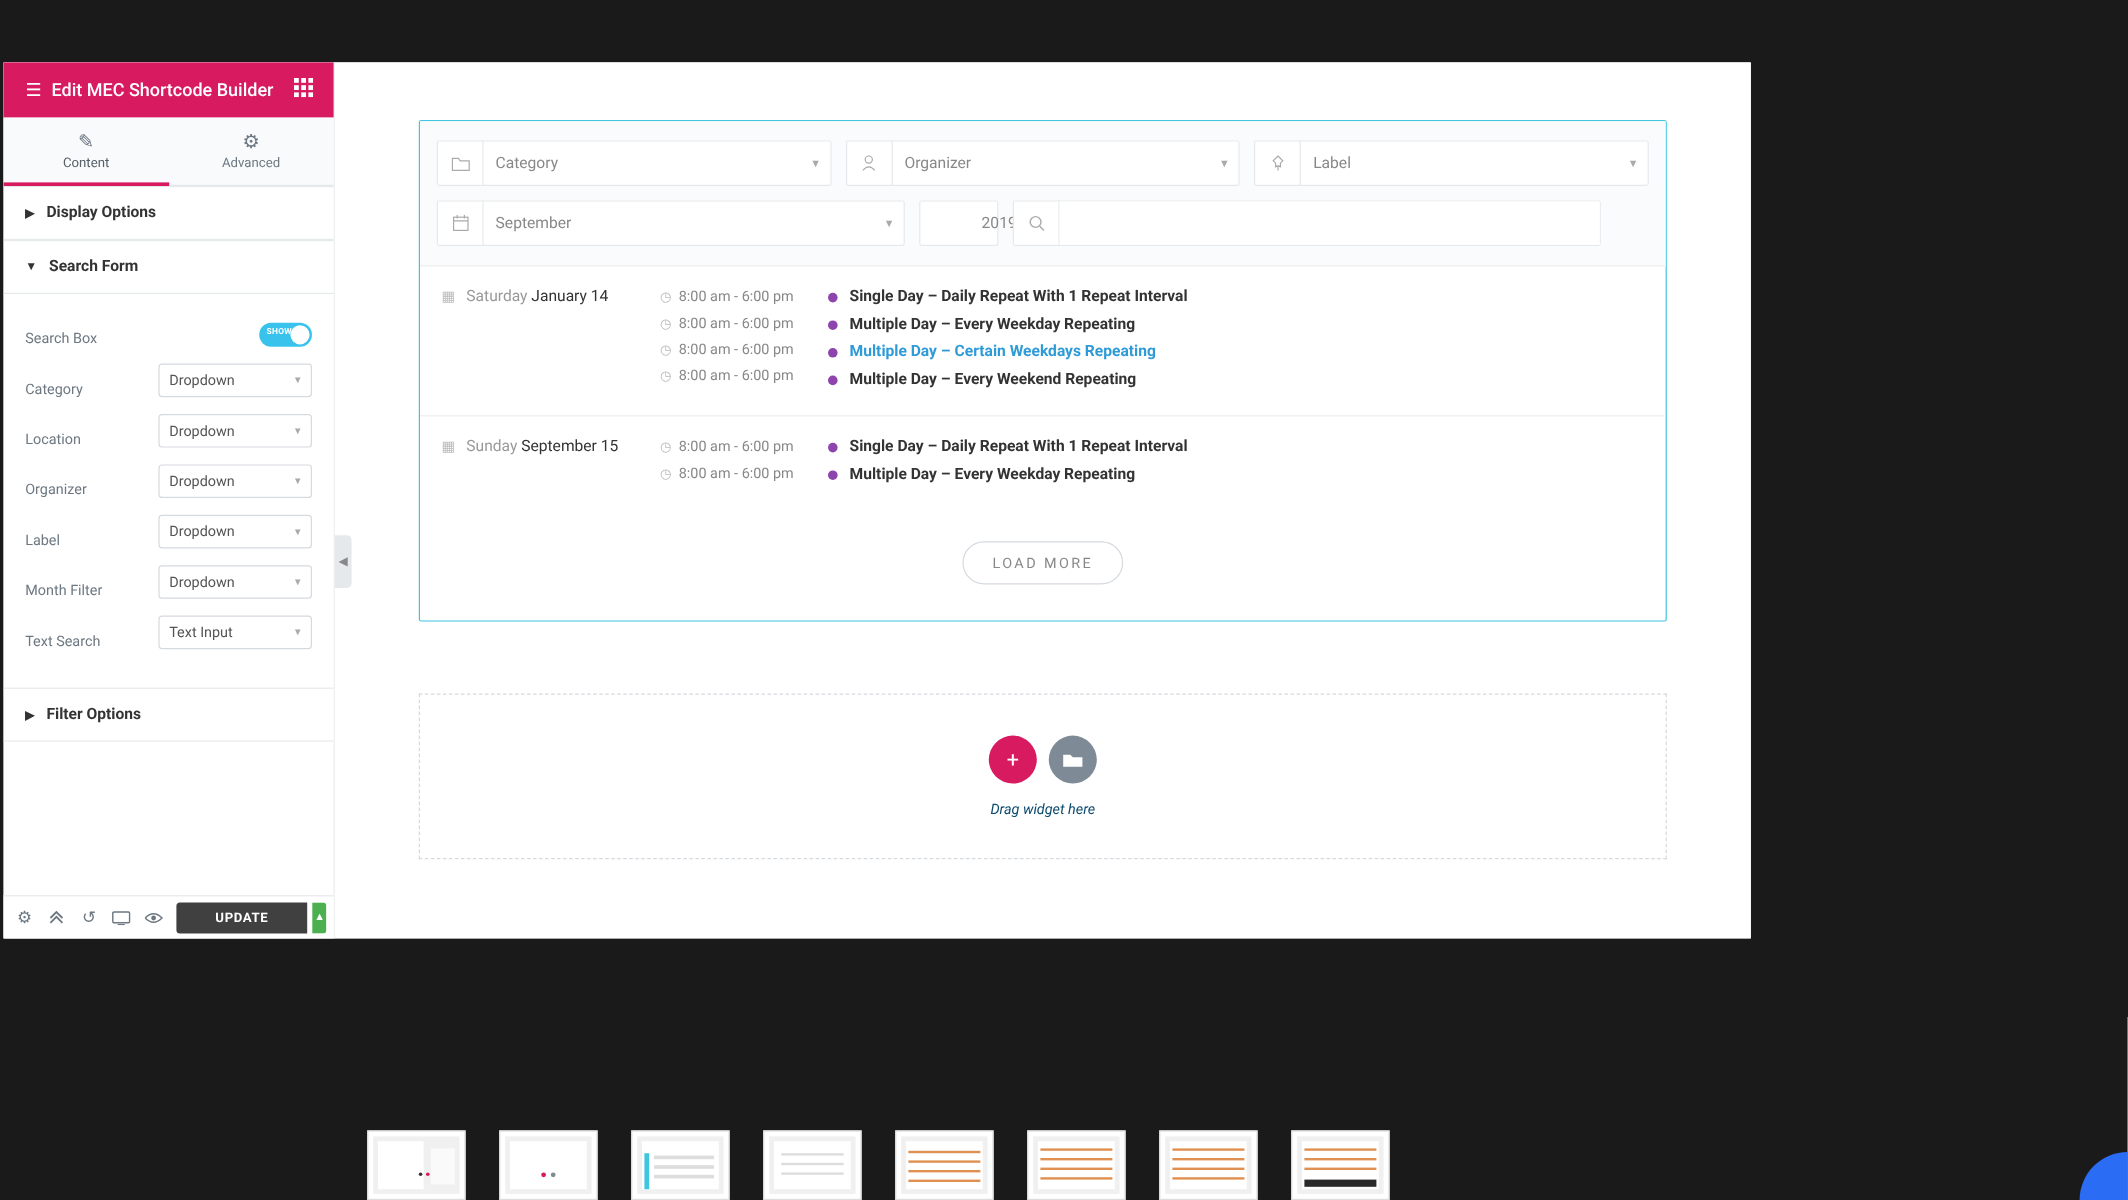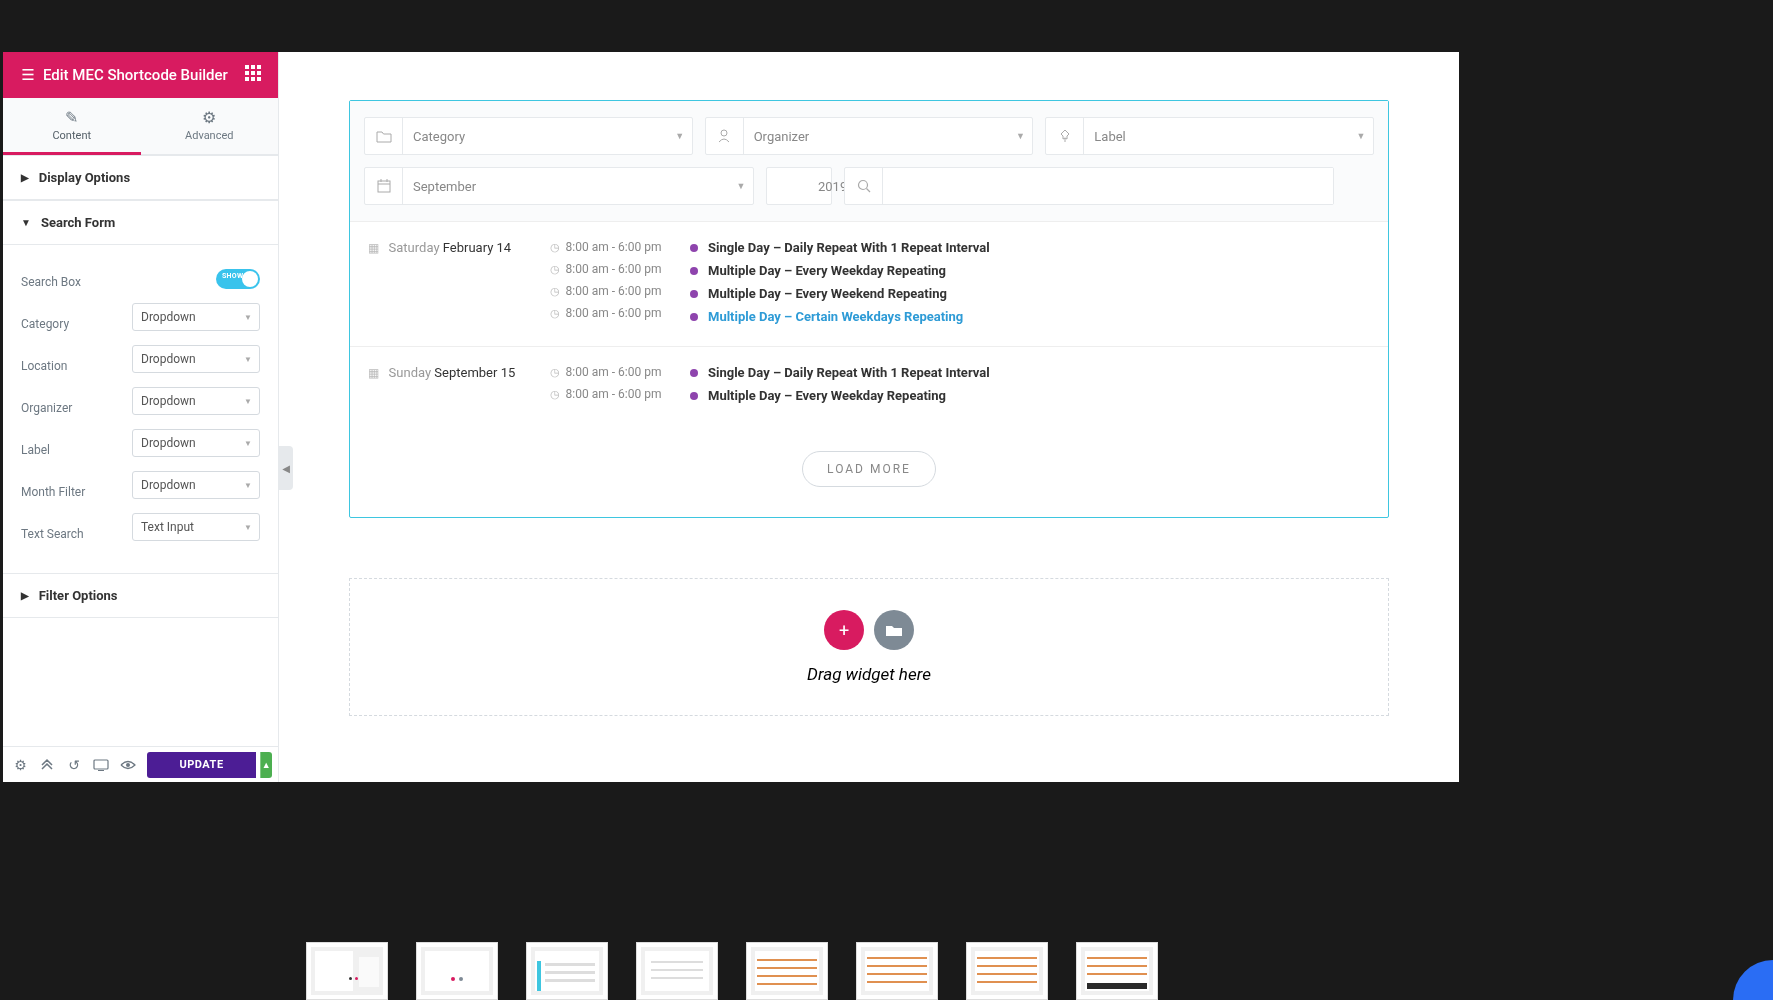--- a/index.html
+++ b/index.html
@@ -34,21 +34,21 @@
 .toggle { position: relative; width: 44px; height: 20px; background: #39c3ec; border-radius: 20px; cursor: pointer; }
 .toggle::before { content: 'SHOW'; position:absolute; left:6px; top:3px; font-size:7px; color:#fff; font-weight:700; letter-spacing:0.3px; }
 .toggle-knob { position: absolute; right: 2px; top: 2px; width: 16px; height: 16px; background: #fff; border-radius: 50%; }
 
 .need-help { text-align: center; padding: 30px 0; font-size: 12px; color: #a4afb7; cursor: pointer; }
 .help-icon { display: inline-block; width: 16px; height: 16px; border: 1px solid #a4afb7; border-radius: 50%; text-align: center; line-height: 14px; font-size: 10px; margin-left: 5px; }
 
 .sidebar-footer { height: 36px; background: #fff; border-top: 1px solid #e6e9ec; display: flex; align-items: center; padding: 0 6px; gap: 4px; }
 .footer-icon { width: 30px; height: 30px; display: flex; align-items: center; justify-content: center; color: #6d7882; font-size: 14px; cursor: pointer; }
 .footer-spacer { flex: 1; }
-.update-btn { background: #4c1d95; color: #fff; border: none; height: 26px; padding: 0 32px; font-size: 11px; font-weight: 700; border-radius: 3px 0 0 3px; cursor: pointer; letter-spacing:0.5px; }
+.update-btn { background: #404040; color: #fff; border: none; height: 26px; padding: 0 32px; font-size: 11px; font-weight: 700; border-radius: 3px 0 0 3px; cursor: pointer; letter-spacing:0.5px; }
 .update-caret { background: #4caf50; color: #fff; border: none; height: 26px; width: 16px; border-radius: 0 3px 3px 0; border-left: 1px solid rgba(255,255,255,0.3); cursor: pointer; font-size:9px; }
 
 .collapse-handle { position: absolute; left: 276px; top: 394px; width: 14px; height: 44px; background: #e6e9ec; border-radius: 0 4px 4px 0; display: flex; align-items: center; justify-content: center; font-size: 10px; color: #888; cursor: pointer; }
 
 
 .preview { flex: 1; background: #fff; padding: 48px 70px 0 70px; overflow: auto; }
 .calendar-box { border: 1px solid #3ec6e0; border-radius: 2px; background: #fff; margin-bottom: 60px; }
 .filter-bar { padding: 16px 14px 4px; border-bottom: 1px solid #eee; background:#fafbfc; }
 .filter-row { display: flex; gap: 12px; margin-bottom: 12px; }
 .filter-item { display: flex; align-items: center; height: 38px; border: 1px solid #e6e9ec; border-radius: 2px; background: #fff; }
@@ -78,21 +78,21 @@
 .event-title.link { color: #2e9bd6; }
 
 .load-more { text-align: center; padding: 26px 0 30px; }
 .load-more button { border: 1px solid #d5dadf; background: #fff; color: #888; font-size: 12px; letter-spacing: 2px; padding: 10px 24px; border-radius: 40px; cursor: pointer; }
 
 .dropzone { border: 1px dashed #d5dadf; height: 138px; display: flex; flex-direction: column; align-items: center; justify-content: center; }
 .dz-buttons { display: flex; gap: 10px; margin-bottom: 14px; }
 .dz-btn { width: 40px; height: 40px; border-radius: 50%; display: flex; align-items: center; justify-content: center; color: #fff; font-size: 18px; cursor: pointer; }
 .dz-add { background: #d81b60; }
 .dz-folder { background: #7e8a95; }
-.dz-text { font-size: 17px; color: #000000; font-style: italic; }
+.dz-text { font-size: 12px; color: #0c4a6e; font-style: italic; }
 
 
 .thumbs { position: absolute; bottom: 0; left: 306px; display: flex; gap: 28px; }
 .thumb { width: 82px; height: 58px; background: #fff; border: 1px solid #ddd; padding: 4px; }
 .thumb-inner { width: 100%; height: 100%; background: linear-gradient(#f0f0f0 0, #f0f0f0 100%); position:relative; overflow:hidden; }
 .thumb-line { position:absolute; height:2px; background:#e09050; left:6px; right:6px; }
 
 
 .blue-blob { position:absolute; right:-40px; bottom:-40px; width:80px; height:80px; background:#2a6df4; border-radius:50%; }
 
@@ -283,44 +283,44 @@
             </div>
             <input type="text" style="">
           </div>
         </div>
       </div>
 
       <div id="days">
           <div class="event-day">
     <div class="day-col">
       <span class="day-icon">▦</span>
-      <span class="day-name">Saturday</span> <span class="day-date">February 14</span>
+      <span class="day-name">Saturday</span> <span class="day-date">January 14</span>
     </div>
     <div class="times-col">
               <div class="time-row"><span class="clock">◷</span>8:00 am - 6:00 pm</div>
               <div class="time-row"><span class="clock">◷</span>8:00 am - 6:00 pm</div>
               <div class="time-row"><span class="clock">◷</span>8:00 am - 6:00 pm</div>
               <div class="time-row"><span class="clock">◷</span>8:00 am - 6:00 pm</div>
             </div>
     <div class="events-col">
               <div class="event-row">
                 <span class="dot"></span>
                 <span class="event-title ">Single Day – Daily Repeat With 1 Repeat Interval</span>
               </div>
               <div class="event-row">
                 <span class="dot"></span>
                 <span class="event-title ">Multiple Day – Every Weekday Repeating</span>
               </div>
               <div class="event-row">
                 <span class="dot"></span>
+                <span class="event-title link">Multiple Day – Certain Weekdays Repeating</span>
+              </div>
+              <div class="event-row">
+                <span class="dot"></span>
                 <span class="event-title ">Multiple Day – Every Weekend Repeating</span>
-              </div>
-              <div class="event-row">
-                <span class="dot"></span>
-                <span class="event-title link">Multiple Day – Certain Weekdays Repeating</span>
               </div>
             </div>
           </div>
           <div class="event-day">
     <div class="day-col">
       <span class="day-icon">▦</span>
       <span class="day-name">Sunday</span> <span class="day-date">September 15</span>
     </div>
     <div class="times-col">
               <div class="time-row"><span class="clock">◷</span>8:00 am - 6:00 pm</div>

